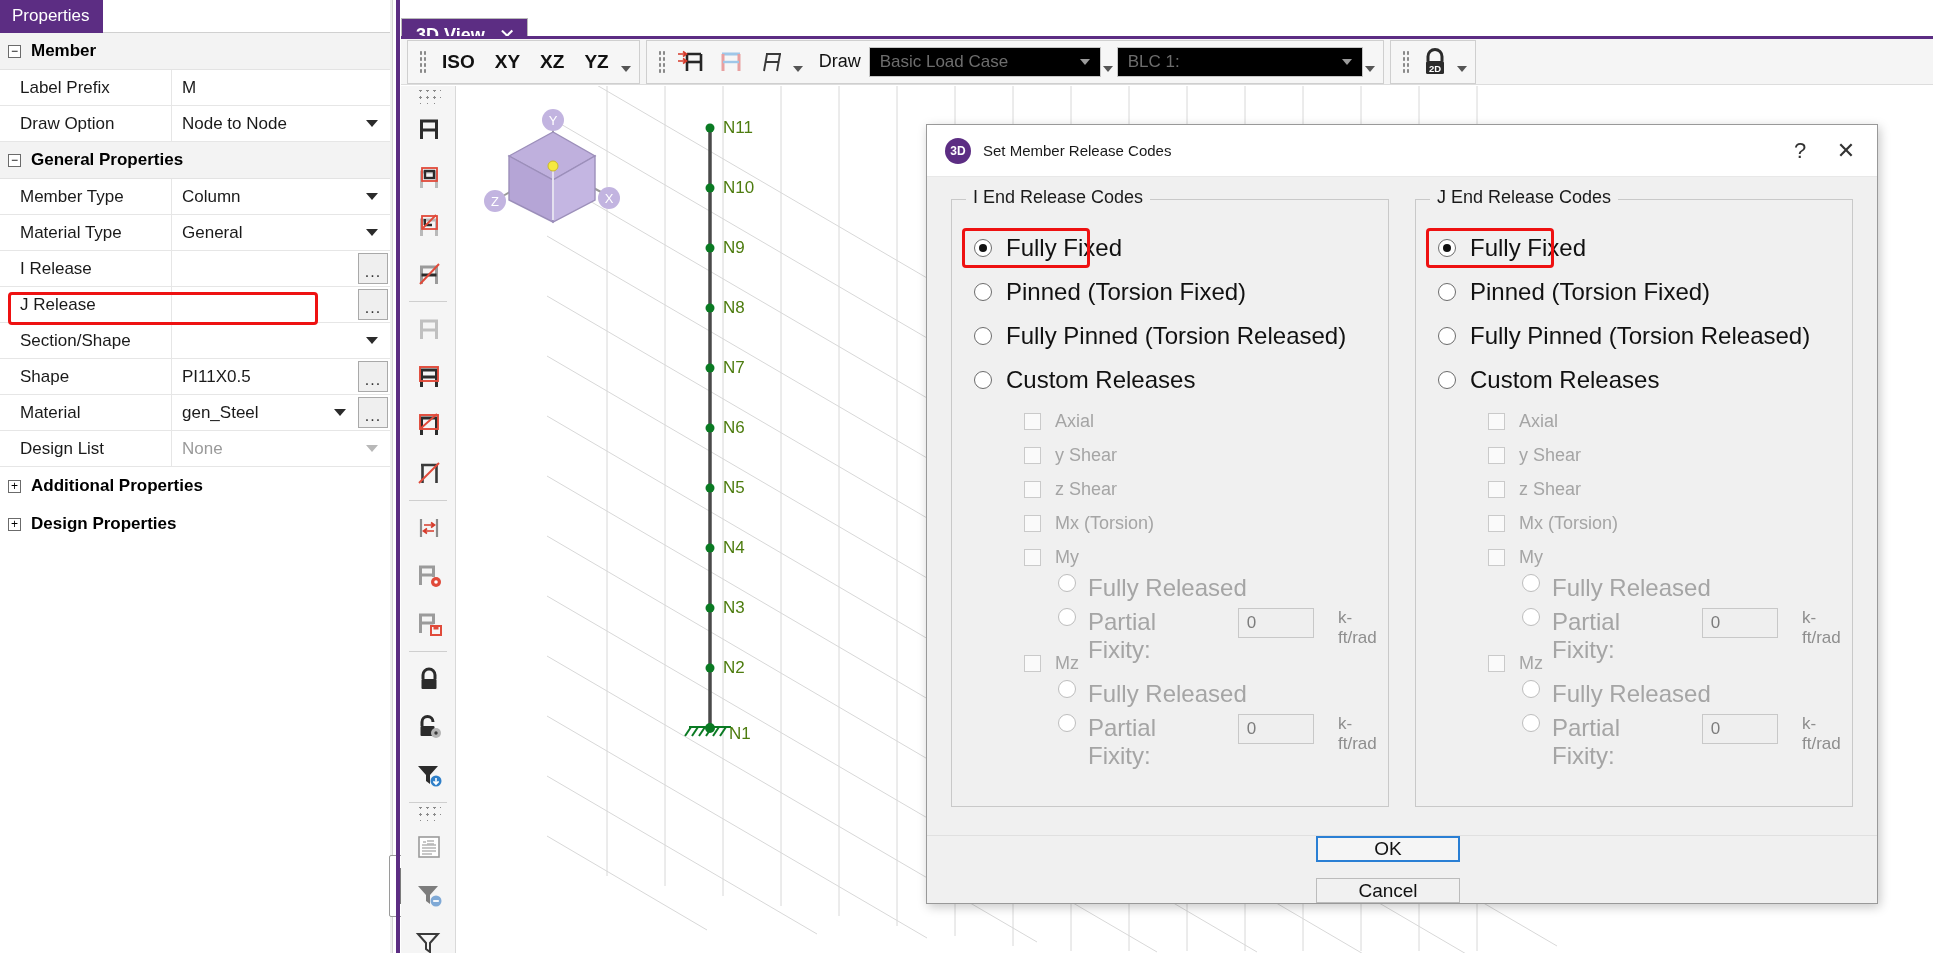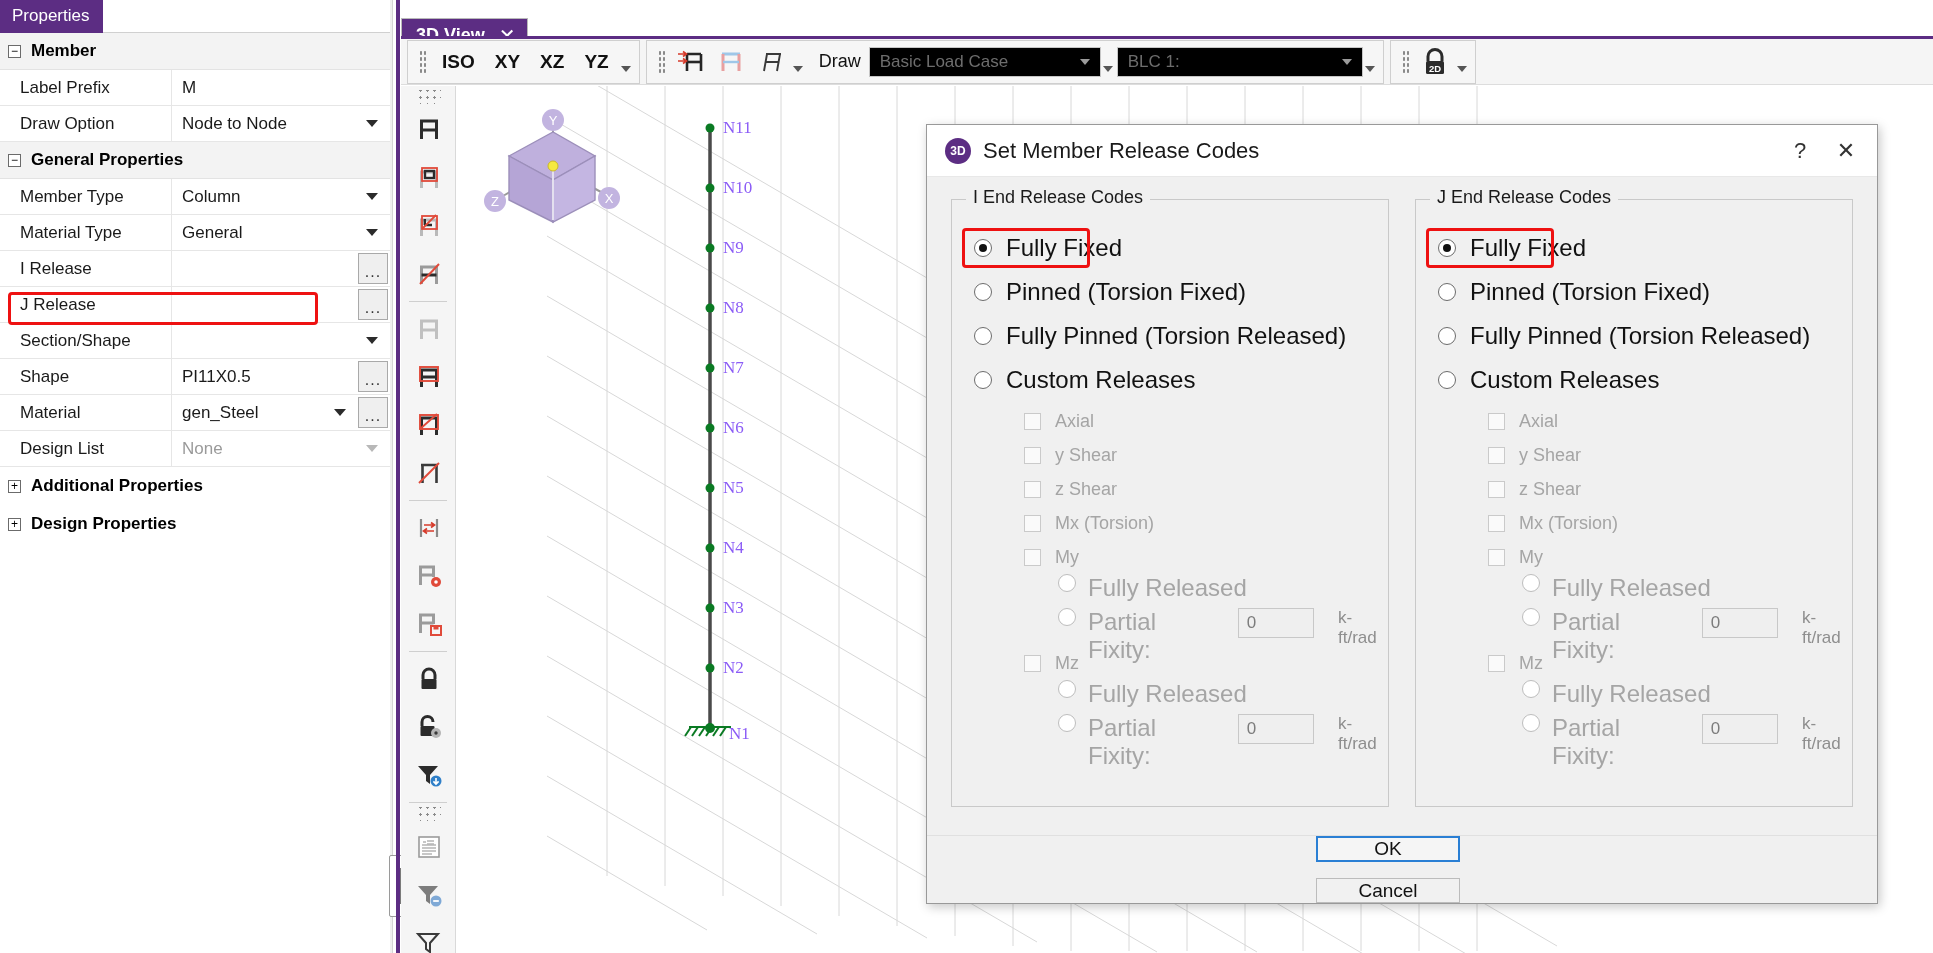--- a/index.html
+++ b/index.html
@@ -171,40 +171,40 @@
   }
   .vsep { height: 1px; background: #cfcfcf; margin: 3px 8px; }
 
   
   #canvas {
     position: absolute; left: 65px; top: 86px; right: 0; bottom: 0;
     background: #ffffff; overflow: hidden;
   }
   #navcube { position: absolute; left: 20px; top: 18px; }
   .node-lbl {
-    position: absolute; color: #8b5cf6; font-size: 17px;
-    font-family: Liberation Serif, serif; white-space: nowrap;
+    position: absolute; color: #4d7c0f; font-size: 17px;
+    font-family: Liberation Sans, sans-serif; white-space: nowrap;
   }
 
   
   #dialog {
     position: absolute; left: 926px; top: 124px; width: 952px; height: 780px;
     background: #f0f0f0; border: 1px solid #999;
     box-shadow: 2px 3px 10px rgba(0,0,0,.22);
   }
   #dlg-title {
     height: 52px; background: #ffffff; display: flex; align-items: center;
     padding: 0 8px 0 18px; border-bottom: 1px solid #e8e8e8;
   }
   #dlg-badge {
     width: 26px; height: 26px; border-radius: 50%; background: #5c2d83;
     color: #fff; font-size: 12px; font-weight: bold;
     display: flex; align-items: center; justify-content: center; flex: none;
   }
-  #dlg-title-text { font-size: 22px; color: #1a1a1a; margin-left: 12px; flex: 1; }
+  #dlg-title-text { font-size: 15px; color: #1a1a1a; margin-left: 12px; flex: 1; }
   .titlebtn {
     width: 46px; height: 44px; display: flex; align-items: center;
     justify-content: center; font-size: 22px; color: #333; cursor: pointer;
   }
   #dlg-body { display: flex; gap: 26px; padding: 22px 24px 0 24px; }
   .fieldset {
     flex: 1; border: 1px solid #c9c9c9; background: #f0f0f0;
     position: relative; padding: 26px 0 18px 0; height: 608px;
   }
   .legend {

